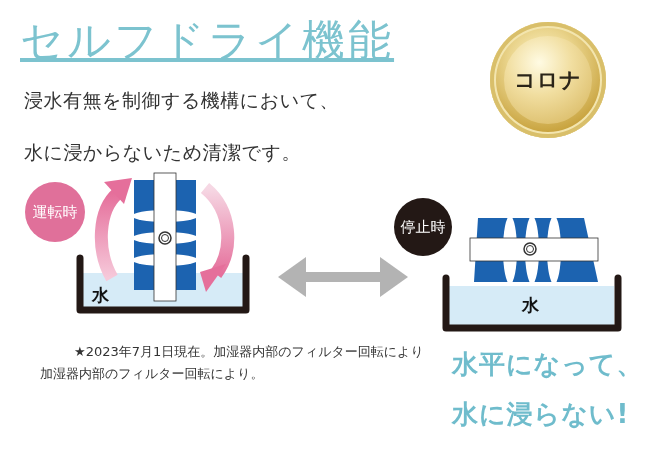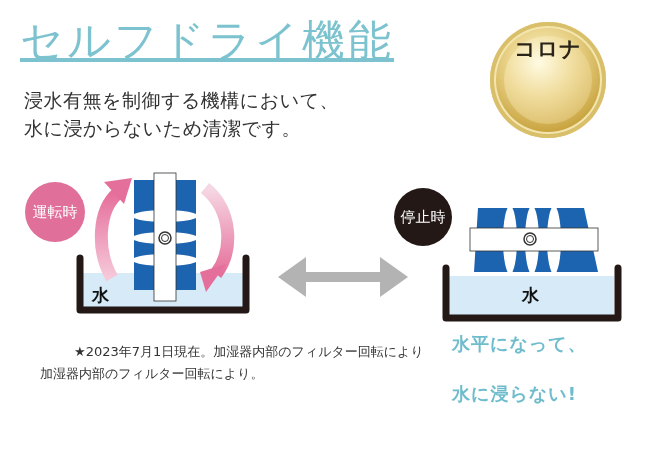--- a/index.html
+++ b/index.html
@@ -7,35 +7,35 @@
          font-family: "DejaVu Sans", "Liberation Sans", sans-serif; }
   .abs { position:absolute; }
   .title { left:20px; top:14px; font-size:43px; color:#7cc3cf; letter-spacing:3px;
            font-weight:300; line-height:52px; white-space:nowrap;text-decoration:underline; }
   .lead { left:24px; font-size:19px; color:#333; line-height:24px; white-space:nowrap; letter-spacing:0.5px;}
   .badge { left:490px; top:22px; width:116px; height:116px; border-radius:50%;
            background: radial-gradient(circle at 45% 35%, #fff6cc 0%, #e9d38a 35%, #c9a440 70%, #a8832a 100%);
            box-shadow: 0 0 0 4px #d9bf6a inset, 0 0 0 6px #f3e5ae inset; }
   .badge-inner { position:absolute; left:14px; top:14px; width:88px; height:88px; border-radius:50%;
            background: radial-gradient(circle at 40% 30%, #fffbe3 0%, #f1dea0 40%, #d4b257 100%);
-           display:flex; flex-direction:column; align-items:center; }
+           display:flex; flex-direction:column; align-items:center; justify-content:center; }
   .badge-l1 { font-size:21px; font-weight:bold; color:#2a2418; line-height:26px; letter-spacing:1px;}
   .badge-l2 { font-size:22px; font-weight:bold; color:#2a2418; line-height:28px; }
   .badge-star { font-size:11px; vertical-align:top; }
   .circle-label { border-radius:50%; color:#fff; font-size:15px; display:flex; align-items:center; justify-content:center; font-weight:normal; }
   .water-label { font-size:17px; font-weight:bold; color:#111; }
   .note { left:28px; font-size:13px; color:#333; line-height:20px; white-space:nowrap; }
-  .slogan { left:452px; font-size:18px; color:#6fbccc; font-weight:bold; line-height:28px; white-space:nowrap; letter-spacing:1px; }
+  .slogan { left:452px; font-size:26px; color:#6fbccc; font-weight:bold; line-height:28px; white-space:nowrap; letter-spacing:1px;margin-top:20px; }
 </style>
 </head>
 <body>
 
 <div class="abs title">セルフドライ機能</div>
 <div class="abs lead" style="top:88px;">浸水有無を制御する機構において、</div>
-<div class="abs lead" style="top:116px;">水に浸からないため清潔です。</div>
+<div class="abs lead" style="top:140px;">水に浸からないため清潔です。</div>
 
 <div class="abs badge">
   <div class="badge-inner">
     <div class="badge-l1">コロナ</div>
   </div>
 </div>
 
 <div class="abs" style="left:0;top:160px;width:260px;height:170px;">
   <svg width="260" height="170" viewBox="0 0 260 170">
     <defs>
@@ -72,21 +72,21 @@
 </div>
 
 <div class="abs" style="left:278px;top:254px;width:130px;height:46px;">
   <svg width="130" height="46" viewBox="0 0 130 46">
     <polygon points="0,23 28,3 28,43" fill="#b3b3b3"></polygon>
     <rect x="26" y="18" width="78" height="10" fill="#b3b3b3"></rect>
     <polygon points="130,23 102,3 102,43" fill="#b3b3b3"></polygon>
   </svg>
 </div>
 
-<div class="abs" style="left:370px;top:176px;width:284px;height:160px;">
+<div class="abs" style="left:370px;top:186px;width:284px;height:160px;">
   <svg width="284" height="160" viewBox="0 0 284 160">
     <rect x="78" y="100" width="166" height="40" fill="#d6ebf7"></rect>
     <path d="M76 92 V142 H248 V92" fill="none" stroke="#231815" stroke-width="7" stroke-linejoin="round" stroke-linecap="round"></path>
     <path d="M108 32 L 214 32 L 228 96 L 104 96 Z" fill="#1c63b0"></path>
     <ellipse cx="140" cy="64" rx="7" ry="34" fill="#fff"></ellipse>
     <ellipse cx="162" cy="64" rx="7" ry="34" fill="#fff"></ellipse>
     <ellipse cx="184" cy="64" rx="7" ry="34" fill="#fff"></ellipse>
     <rect x="100" y="52" width="128" height="23" fill="#fff" stroke="#333" stroke-width="0.8"></rect>
     <circle cx="160" cy="63" r="6" fill="none" stroke="#333" stroke-width="1.5"></circle>
     <circle cx="160" cy="63" r="3.5" fill="none" stroke="#333" stroke-width="1"></circle>

